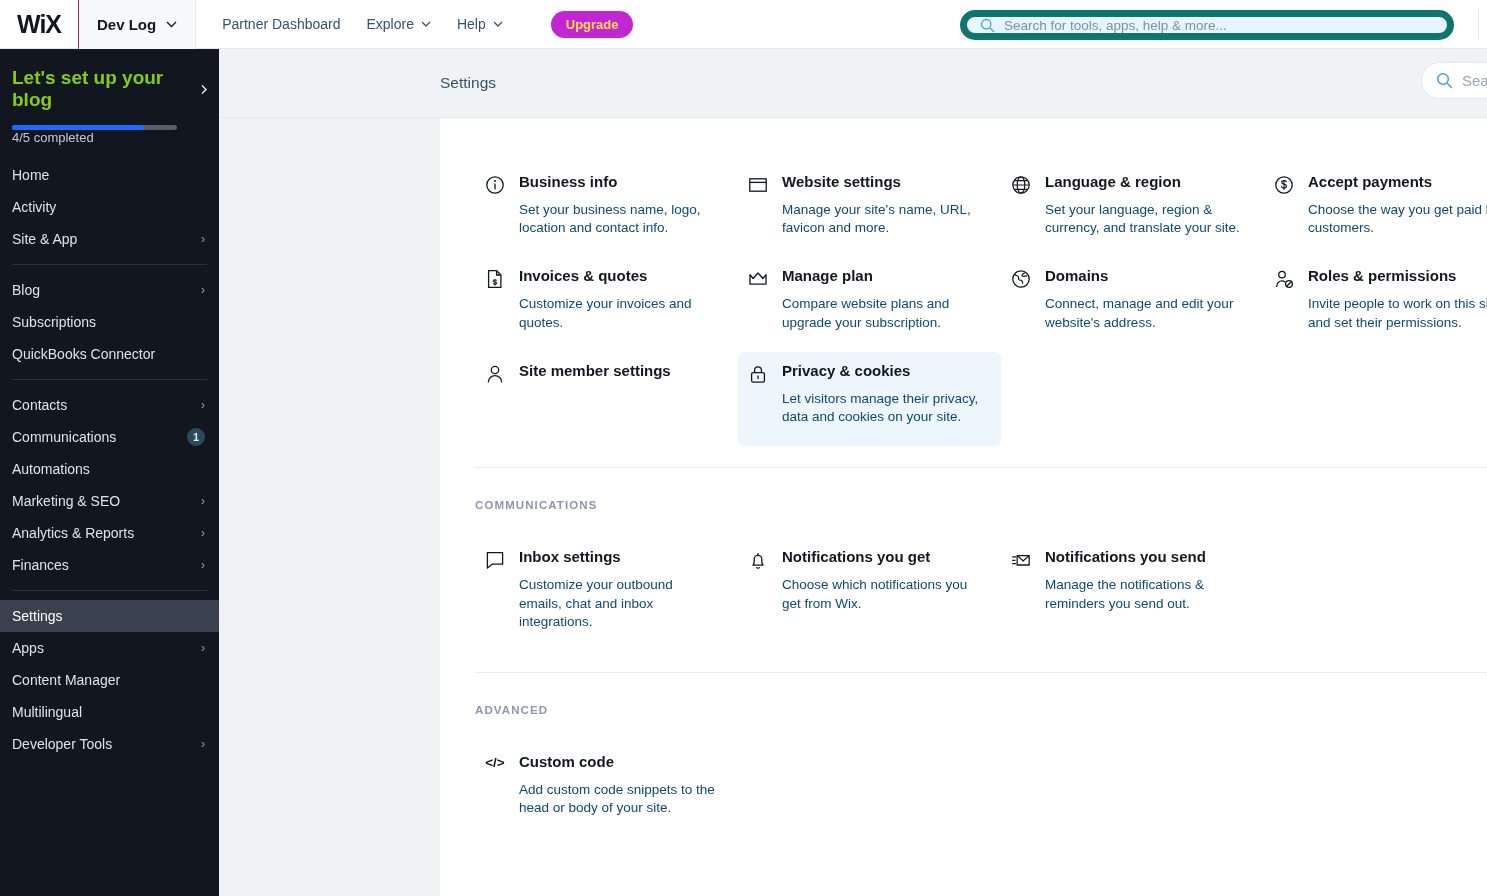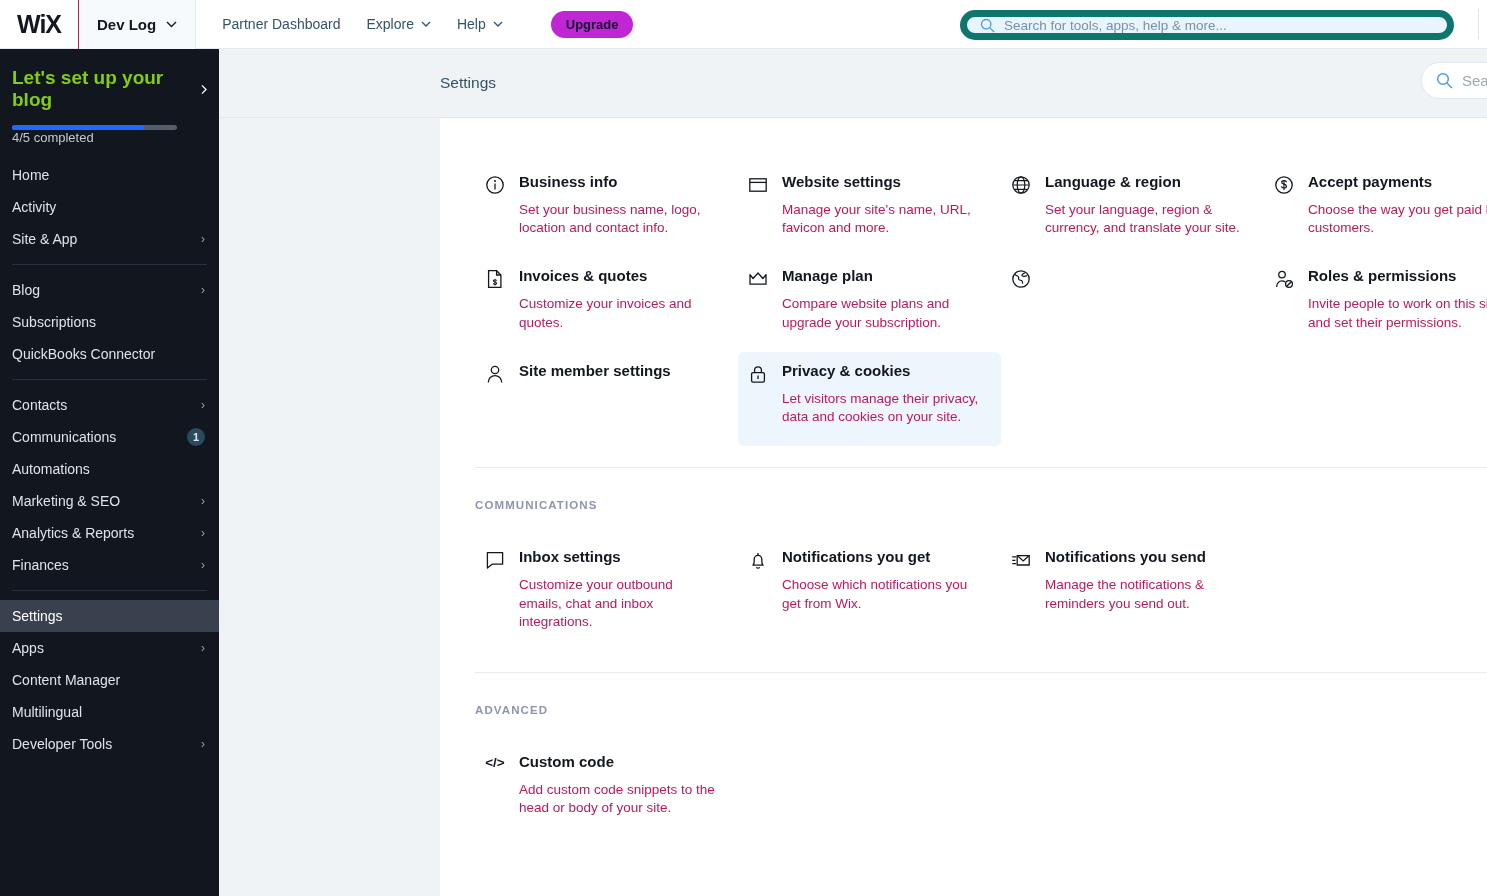--- a/index.html
+++ b/index.html
@@ -26,21 +26,21 @@
     height: 49px; padding: 0 18px; display: flex; align-items: center; gap: 10px;
     background: #f7fafd; border-left: 1px solid #be185d; border-right: 1px solid #e5e9ee;
     font-size: 15px; font-weight: 700; color: #131720; cursor: pointer;
   }
   .topnav { display: flex; align-items: center; gap: 26px; margin-left: 26px; }
   .topnav-item {
     display: flex; align-items: center; gap: 7px;
     font-size: 14px; color: #32536a; cursor: pointer; white-space: nowrap;
   }
   .upgrade-btn {
-    margin-left: 22px; background: #c026d3; color: #0f172a;
+    margin-left: 22px; background: #c026d3; color: #fde047;
     font-size: 13px; font-weight: 700; border: none; border-radius: 14px;
     padding: 6px 15px; cursor: pointer;
   }
   .top-search {
     position: absolute; left: 960px; top: 10px; width: 494px; height: 30px;
     background: #e8f4fe; border: 7px solid #0f766e; border-radius: 16px;
     display: flex; align-items: center; padding: 0 13px; gap: 9px; cursor: text;
   }
   .top-search span { font-size: 13.5px; color: #7a92a5; }
   .topbar-divider {
@@ -108,21 +108,21 @@
   .card {
     padding: 10px 22px 20px 10px; display: flex; gap: 14px;
     border-radius: 6px; cursor: pointer;
   }
   .card.hl { background: #eef6fd; }
   .card-ic {
     width: 20px; min-width: 20px; margin-top: 2px;
     color: #131720; display: flex; justify-content: center;
   }
   .card-ttl { font-size: 15px; font-weight: 700; color: #131720; line-height: 1.25; }
-  .card-dsc { margin-top: 9px; font-size: 13.5px; color: #be185d; line-height: 1.36; }
+  .card-dsc { margin-top: 9px; font-size: 13.5px; color: #0c4a6e; line-height: 1.36; }
   .divider { height: 1px; background: #e8ecf0; margin: 21px 0 0 35px; }
   .sec-label {
     margin: 31px 0 0 35px; font-size: 11.5px; font-weight: 700;
     letter-spacing: 1.1px; color: #8d95b0;
   }
   .grid.tight { padding-top: 27px; }
   .grid.adv { padding-top: 27px; }
   .adv-ic { font-size: 13.5px; font-weight: 700; color: #131720; }
 </style>
 </head>
@@ -339,20 +339,24 @@
               <div class="card-dsc">Compare website plans and upgrade your subscription.</div>
             </div>
           </div>
           <div class="card">
             <span class="card-ic">
               <svg width="20" height="20" viewBox="0 0 20 20">
                 <circle cx="10" cy="10" r="8.2" fill="none" stroke="#131720" stroke-width="1.3"></circle>
                 <path d="M4 5.4c1.3 1.6 2.4 1.2 3.3 2.3.8 1-.2 2 .6 2.9.9 1 2.3.3 3.1 1.2.7.8.2 2 .9 2.9M13.6 3.6c-.7 1.1-2.2 1.2-2.6 2.3-.3 1 .9 1.6 1.9 1.5 1.2-.1 2.1-1 3.3-.4" fill="none" stroke="#131720" stroke-width="1.2"></path>
               </svg>
             </span>
+            <div>
+              <div class="card-ttl">Domains</div>
+              <div class="card-dsc">Connect, manage and edit your website's address.</div>
+            </div>
           </div>
           <div class="card">
             <span class="card-ic">
               <svg width="20" height="20" viewBox="0 0 20 20">
                 <circle cx="8" cy="5.6" r="3.3" fill="none" stroke="#131720" stroke-width="1.3"></circle>
                 <path d="M2.6 18c0-3.6 2.4-6.1 5.4-6.1 1.2 0 2.3.4 3.2 1.1" fill="none" stroke="#131720" stroke-width="1.3"></path>
                 <circle cx="15" cy="15" r="3.4" fill="none" stroke="#131720" stroke-width="1.3"></circle>
                 <path d="M12.7 17.3l4.6-4.6" stroke="#131720" stroke-width="1.3"></path>
               </svg>
             </span>

